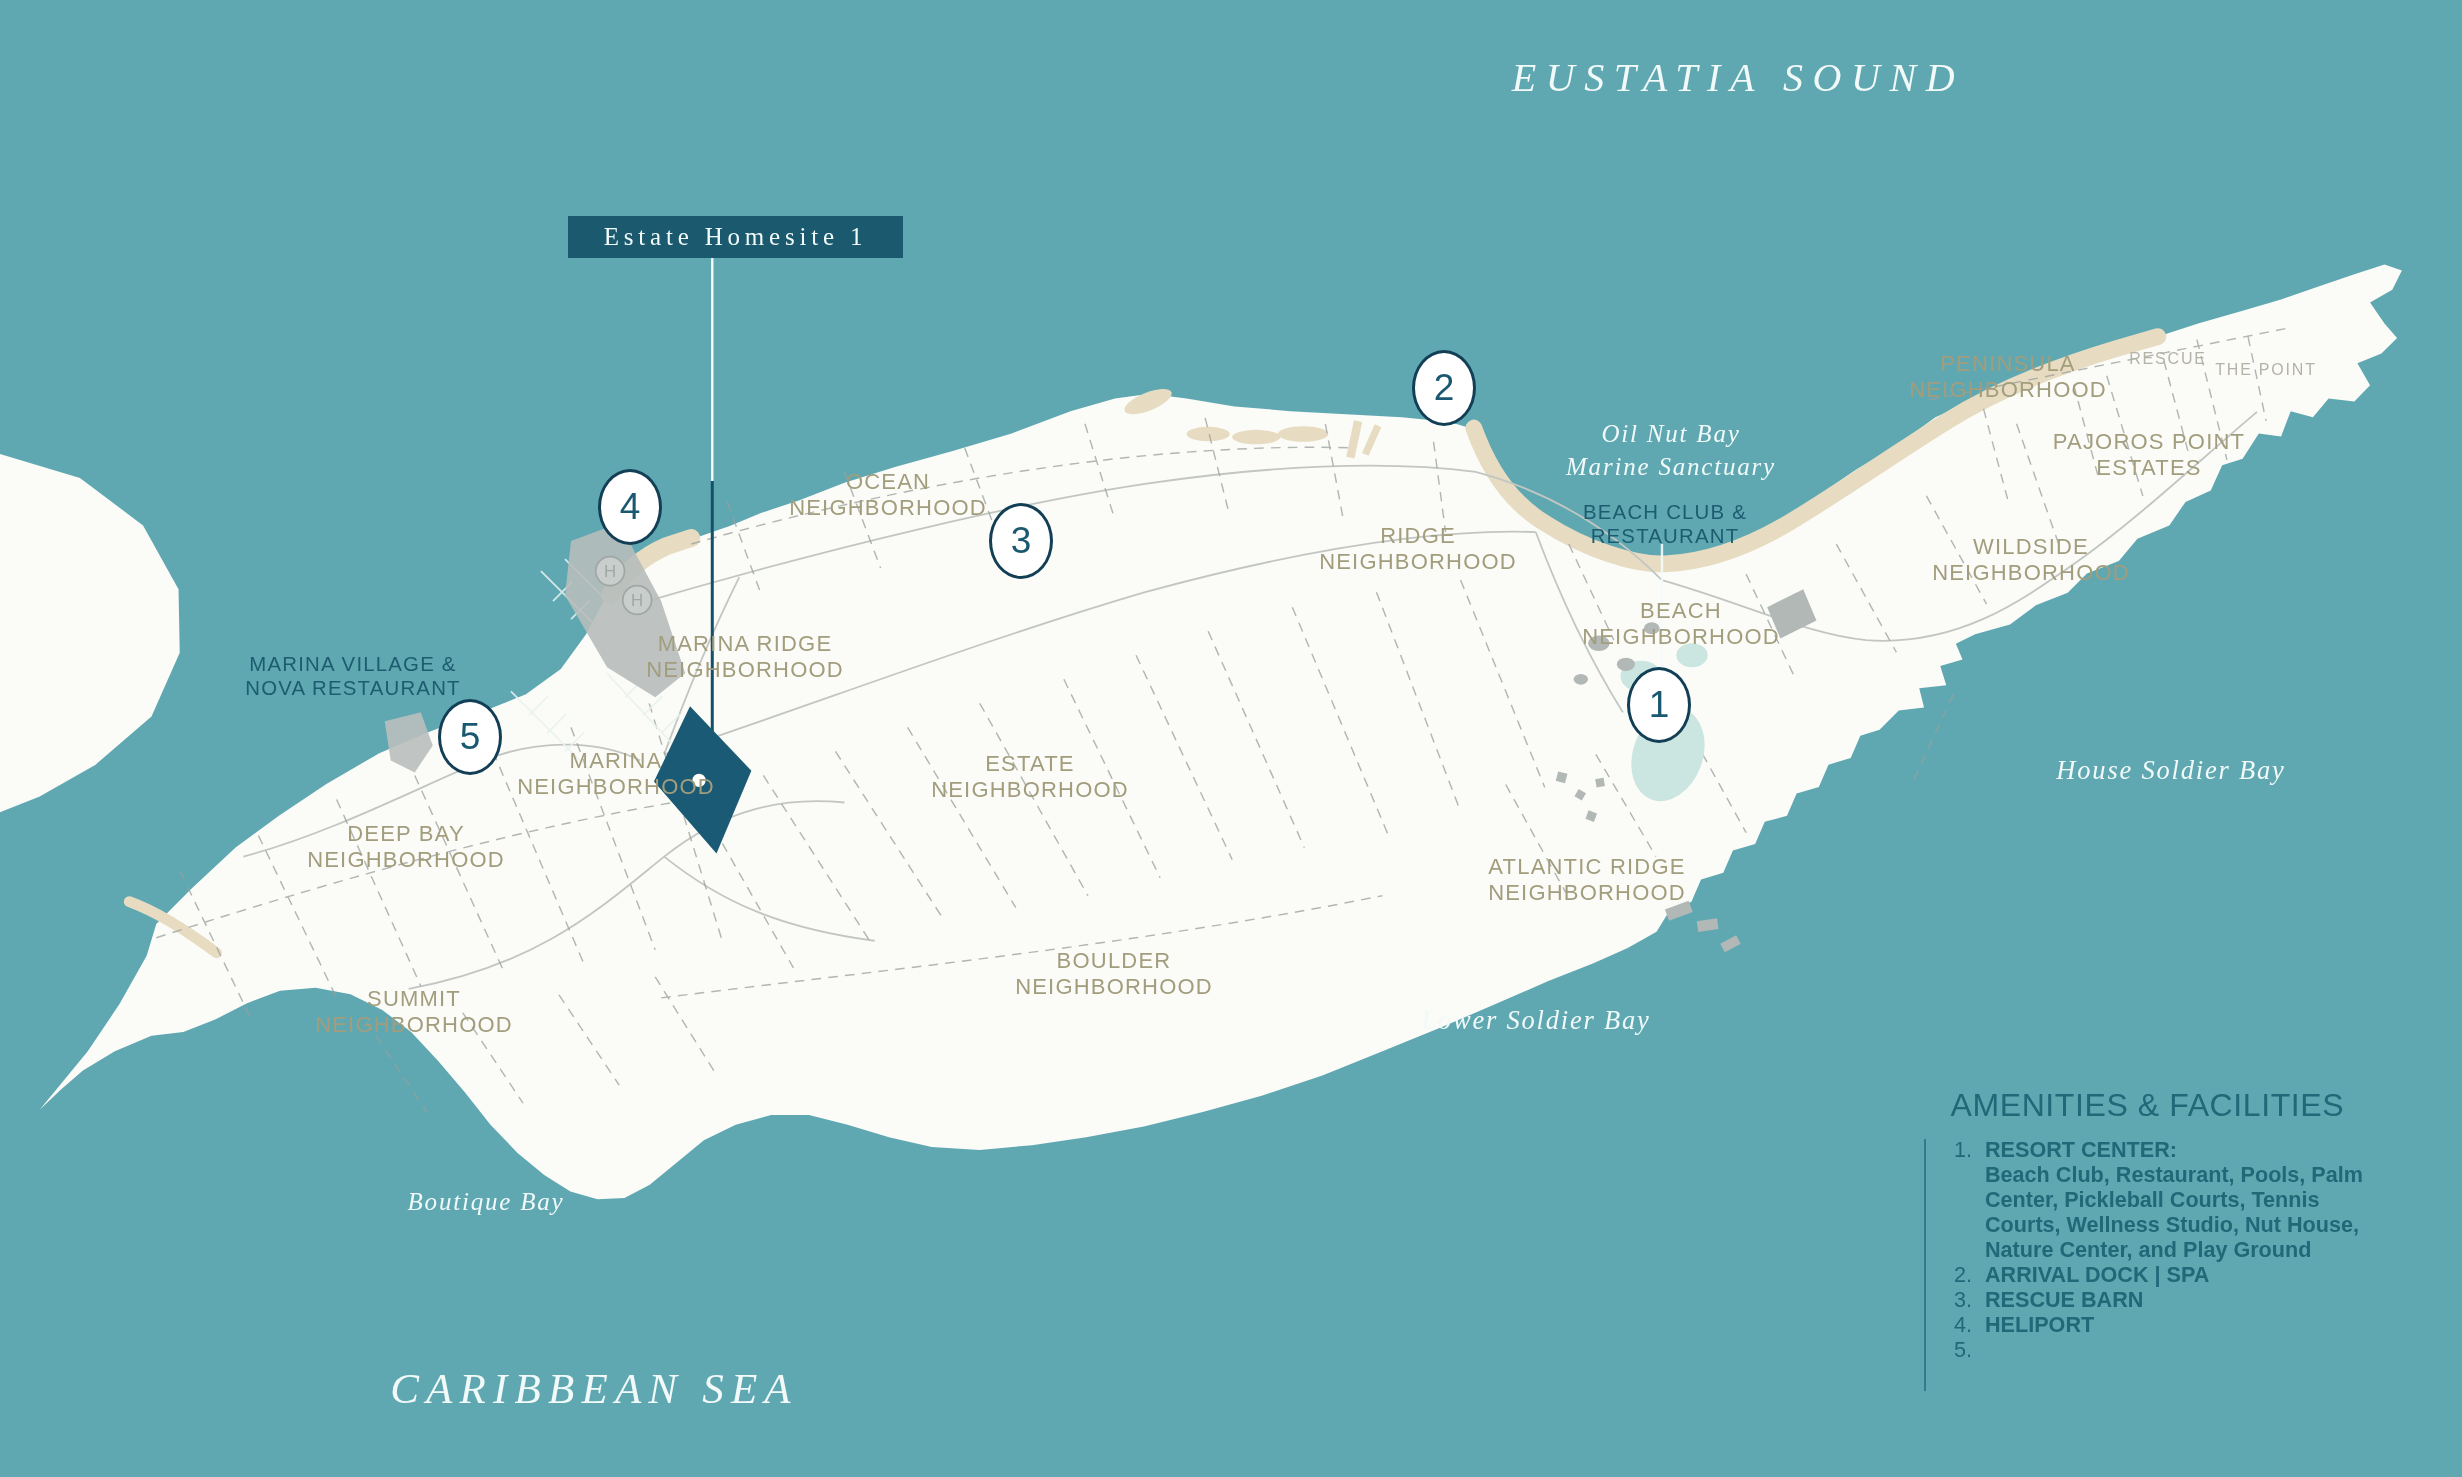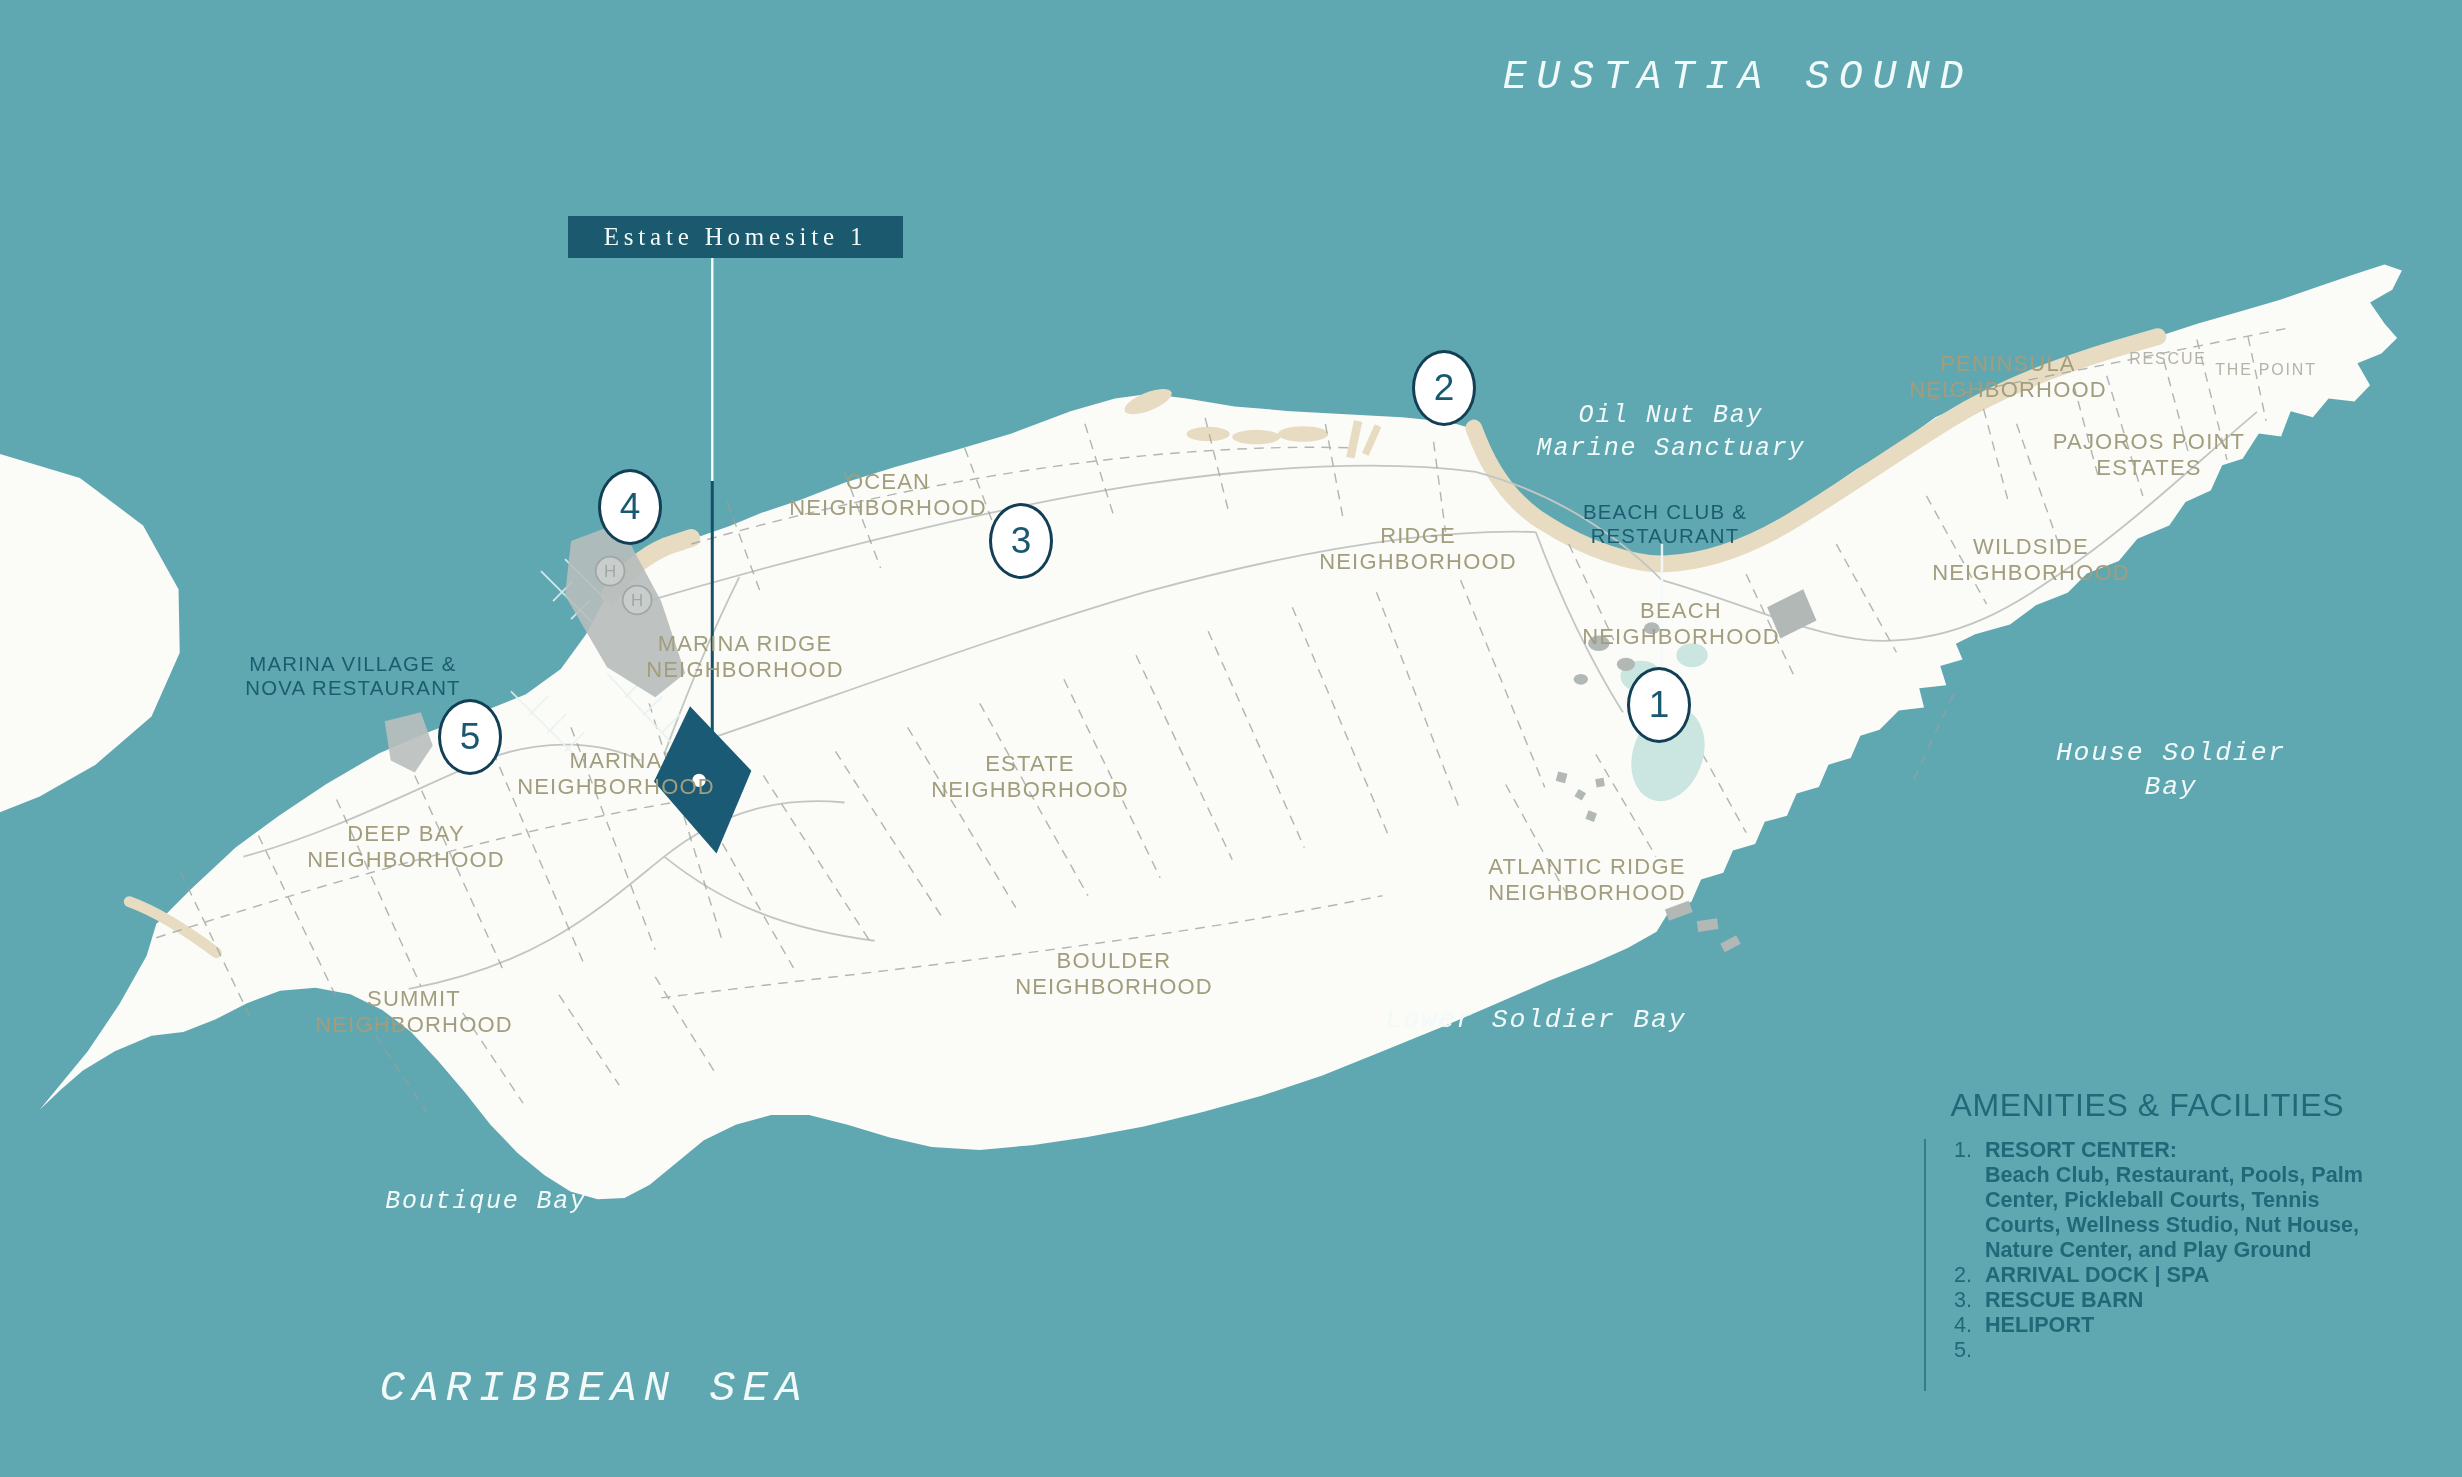--- a/index.html
+++ b/index.html
@@ -9,21 +9,21 @@
     --pond:#CBE5E0; --line-gray:#9AA09C; --white-text:#F2FAF9;
   }
   html,body{margin:0;padding:0;background:var(--sea);overflow:hidden;}
   #stage{position:relative;width:2462px;height:1477px;background:var(--sea);
          transform-origin:0 0;font-family:"Liberation Sans",sans-serif;}
   #stage svg{position:absolute;left:0;top:0;}
   .abs{position:absolute;transform:translate(-50%,-50%);white-space:pre-line;text-align:center;}
   .lbl{font-size:22px;letter-spacing:1.2px;line-height:1.16;color:var(--text-olive);}
   .lbl-dark{font-size:20.4px;letter-spacing:1.2px;line-height:1.2;color:var(--text-dark-teal);}
   .lbl-gray{font-size:16px;letter-spacing:1.8px;color:var(--text-gray);}
-  .sea-lbl{font-family:Liberation Mono, monospace;font-style:italic;color:var(--white-text);
+  .sea-lbl{font-family:Liberation Serif, serif;font-style:italic;color:var(--white-text);
            font-size:26.5px;letter-spacing:1.8px;line-height:1.3;}
   .sea-big{font-size:40px;letter-spacing:9.6px;}
   .sea-huge{font-size:43px;letter-spacing:7.2px;}
   .callout{position:absolute;background:var(--accent-dark);color:var(--white-text);
            font-family:"Liberation Serif",serif;font-size:25px;letter-spacing:4.8px;
            width:335px;height:42px;display:flex;align-items:center;justify-content:center;}
   .marker{position:absolute;transform:translate(-50%,-50%);width:58px;height:70px;
           background:#fff;border:3.6px solid var(--marker-border);border-radius:50%;
           display:flex;align-items:center;justify-content:center;
           font-size:37px;color:#195870;}
@@ -178,21 +178,21 @@
     <path d="M1185,429 L1185,800" stroke="#F4FBFB" stroke-width="4"></path>
     <path d="M1185,800 L1185,1240" stroke="#14506A" stroke-width="5"></path>
     <path fill="#1A5A74" d="M1148,1175 L1250,1282 L1192,1420 L1088,1300 Z"></path>
     <circle cx="1163" cy="1298" r="11" fill="#FFFFFF"></circle>
   </g>
   <path d="M2765,905 L2765,1185" stroke="#F4FBFB" stroke-width="4" opacity="0.9"></path>
 </svg>
 
 <div class="abs sea-lbl sea-big" style="left:1738px;top:78px">EUSTATIA SOUND</div>
 <div class="abs sea-lbl sea-huge" style="left:594px;top:1389px">CARIBBEAN SEA</div>
-<div class="abs sea-lbl" style="left:1671px;top:432px;font-size:25px">Oil Nut Bay
+<div class="abs sea-lbl" style="left:1671px;top:450px;font-size:25px">Oil Nut Bay
 Marine Sanctuary</div>
 <div class="abs sea-lbl" style="left:2171px;top:770px">House Soldier Bay</div>
 <div class="abs sea-lbl" style="left:1536px;top:1020px">Lower Soldier Bay</div>
 <div class="abs sea-lbl" style="left:486px;top:1202px;font-size:25px">Boutique Bay</div>
 
 <div class="callout" style="left:568px;top:216px">Estate Homesite 1</div>
 
 <div class="abs lbl" style="left:888px;top:495px">OCEAN
 NEIGHBORHOOD</div>
 <div class="abs lbl" style="left:745px;top:657px">MARINA RIDGE

